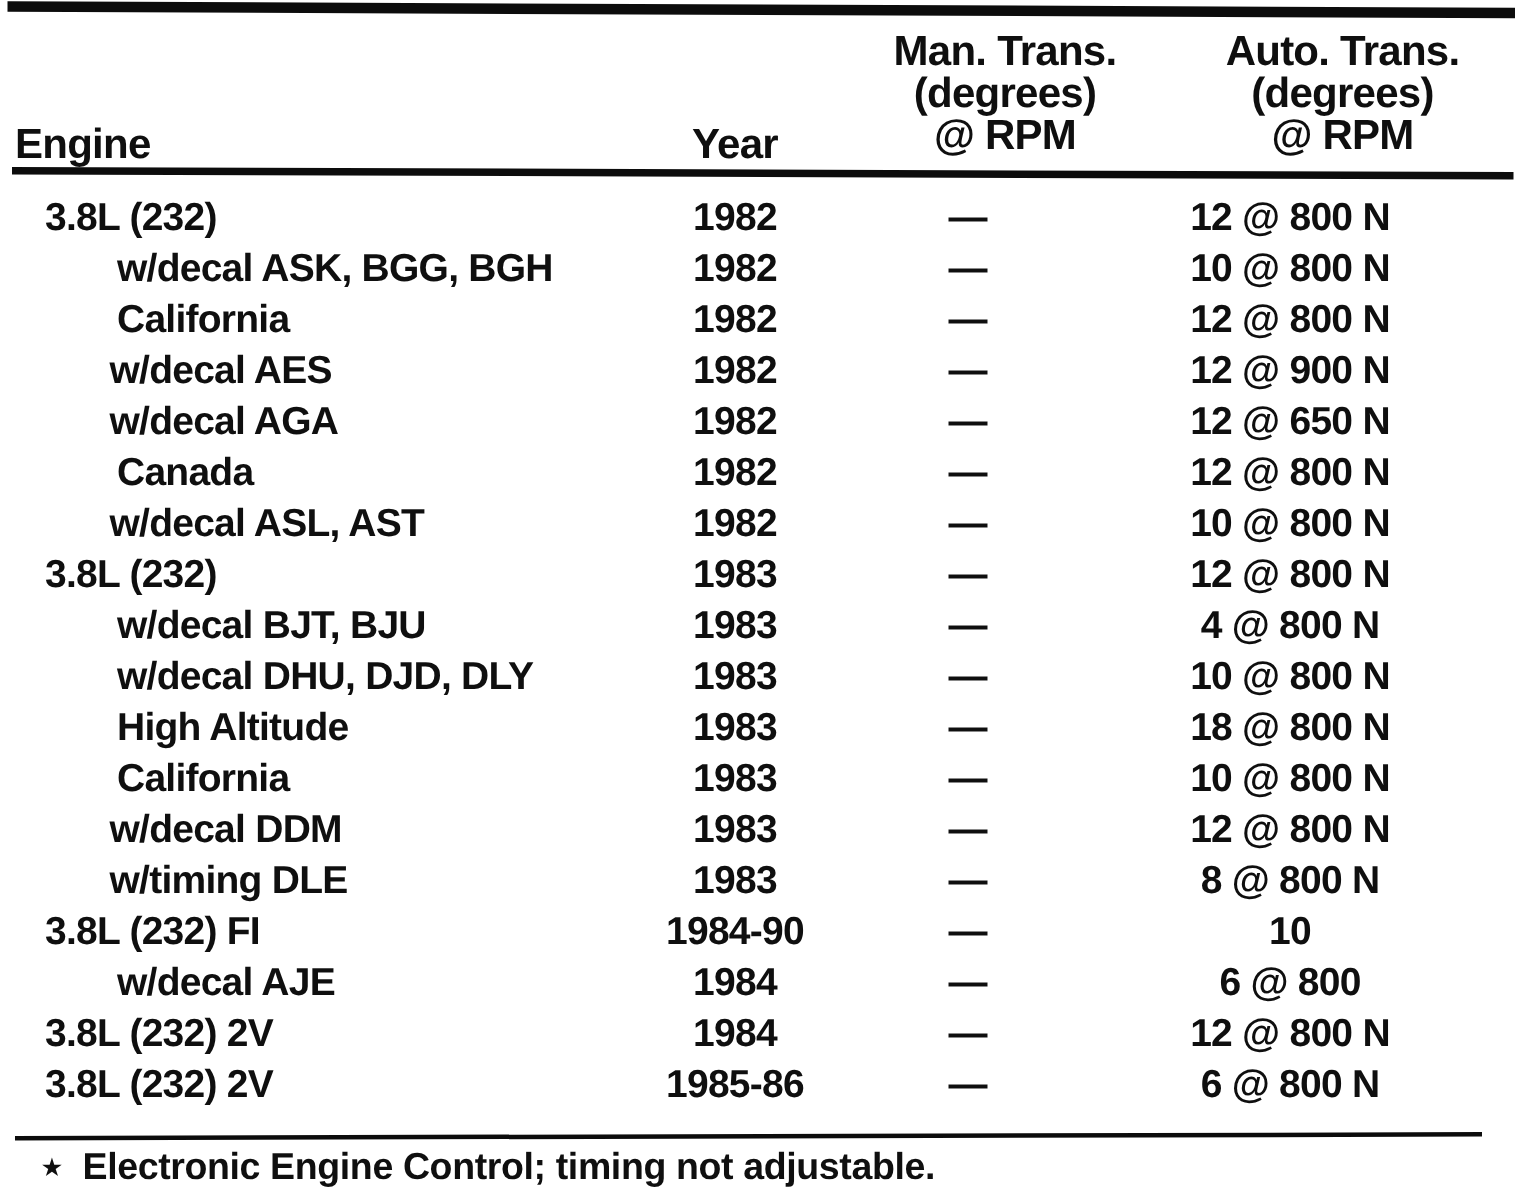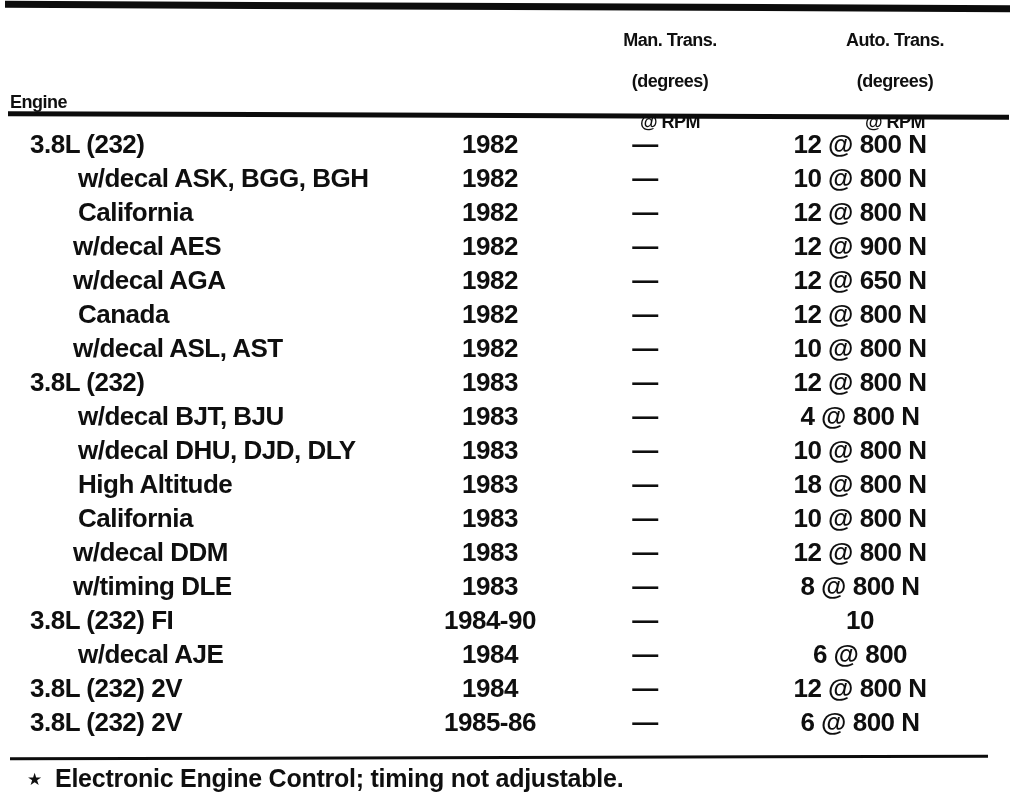--- a/index.html
+++ b/index.html
@@ -13,21 +13,21 @@
     font-family: "Liberation Sans", "DejaVu Sans", sans-serif;
     font-weight: 700;
     color: #0f0f0f;
     letter-spacing: -0.5px;
   }
   .rule { position: absolute; background: #0c0c0c; }
   .rule-top    { left: 5px;  width: 1005px; top: 3px;   height: 7px; transform: rotate(0.25deg); }
   .rule-header { left: 8px;  width: 1001px; top: 113px; height: 5px; transform: rotate(0.2deg); }
   .rule-foot   { left: 10px; width: 978px;  top: 756px; height: 3px; transform: rotate(-0.15deg); }
 
-  .hdr { position: absolute; font-size: 18px; line-height: 41px; }
+  .hdr { position: absolute; font-size: 28px; line-height: 28px; }
   .hdr-engine { left: 10px;  top: 82px; }
   .hdr-year   { left: 430px; top: 82px; width: 120px; text-align: center; }
   .hdr-man    { left: 570px; top: 20px; width: 200px; text-align: center; white-space: pre-line; }
   .hdr-auto   { left: 770px; top: 20px; width: 250px; text-align: center; white-space: pre-line; }
 
   .tbody { position: absolute; top: 127px; left: 0; width: 1024px; }
   .row {
     display: grid;
     grid-template-columns: 420px 140px 170px 260px;
     height: 34px;
@@ -43,20 +43,21 @@
   .footnote .star { font-size: 17px; vertical-align: 2px; margin-right: 13px; }
 </style>
 </head>
 <body>
 
 <div class="page">
 
   <div class="rule rule-top"></div>
 
   <div class="hdr hdr-engine">Engine</div>
+  <div class="hdr hdr-year">Year</div>
   <div class="hdr hdr-man">Man. Trans.
 (degrees)
 @ RPM</div>
   <div class="hdr hdr-auto">Auto. Trans.
 (degrees)
 @ RPM</div>
 
   <div class="rule rule-header"></div>
 
   <div class="tbody">

